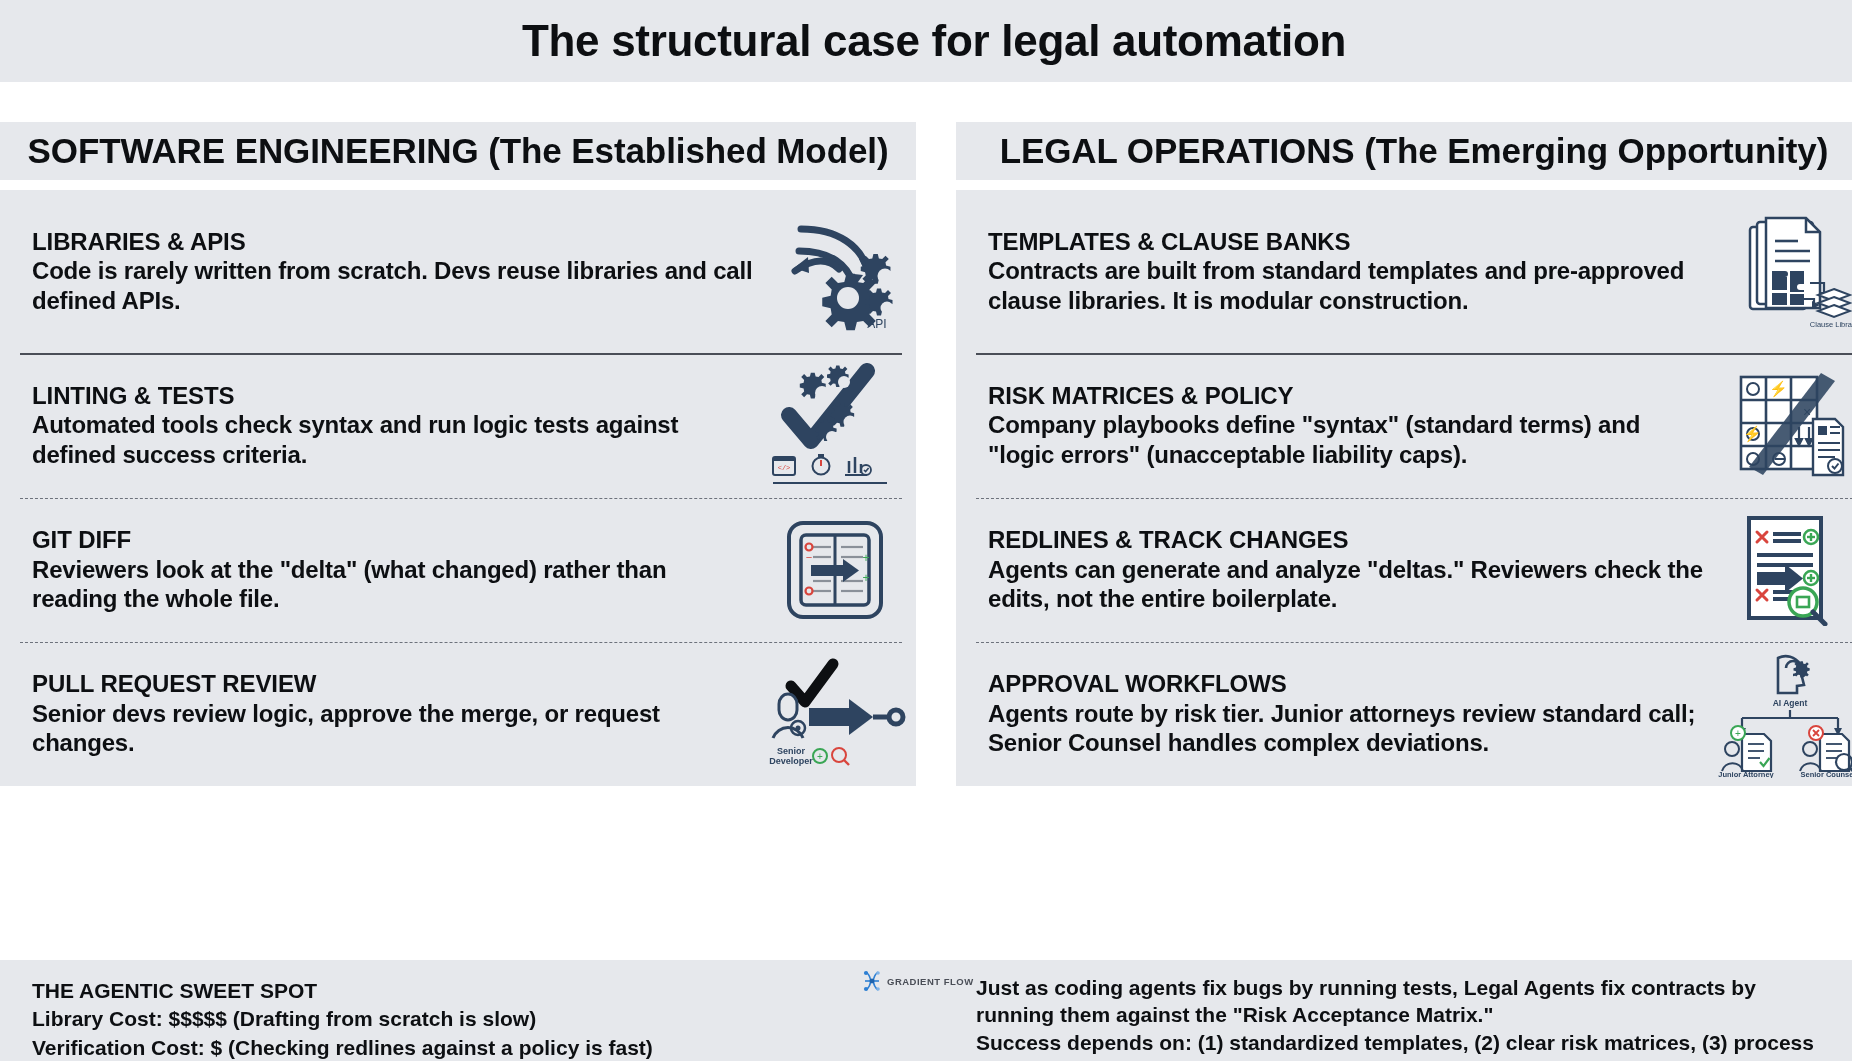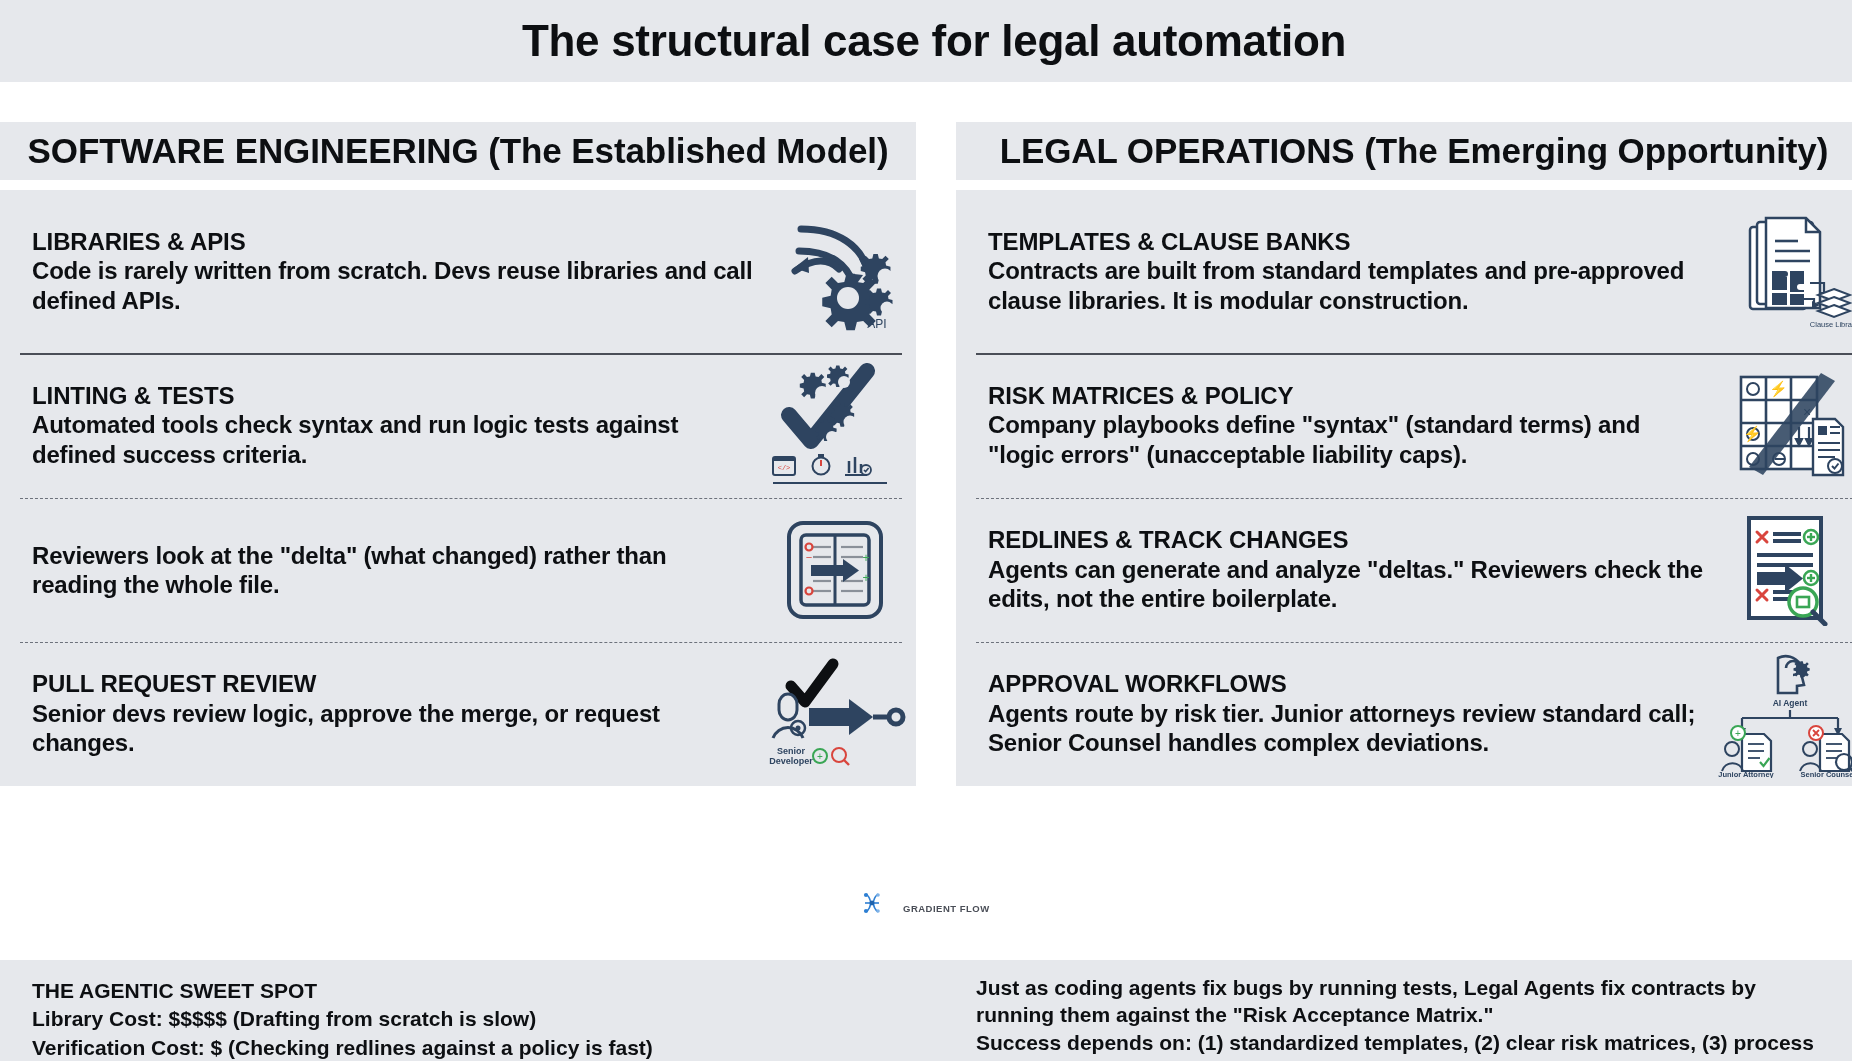--- a/index.html
+++ b/index.html
@@ -156,24 +156,24 @@
     font-weight: bold;
     line-height: 1.35;
     color: #0d0f12;
   }
   .footer-right .footer-line { line-height: 1.3; }
 
   
   .brand {
     position: absolute;
     left: 862px;
-    top: 892px;
+    top: 970px;
     display: flex;
-    align-items: flex-end;
-    gap: 21px;
+    align-items: center;
+    gap: 5px;
     z-index: 5;
   }
   .brand-text {
     font-size: 9.5px;
     font-weight: bold;
     letter-spacing: 0.5px;
     color: #4a4e57;
     white-space: nowrap;
   }
 
@@ -273,20 +273,21 @@
               <path d="M91 13 l1.6 1.6 3 -3.6" stroke="#2e4460" stroke-width="1.6" fill="none"></path>
             </g>
             <path d="M2 120 L116 120" stroke="#2e4460" stroke-width="2"></path>
           </svg>
         </div>
       </div>
 
       <div class="row row-3">
         <div class="divider dashed"></div>
         <div class="row-text">
+          <div class="row-title">GIT DIFF</div>
           <div class="row-desc">Reviewers look at the "delta" (what changed) rather than reading the whole file.</div>
         </div>
         <div class="row-icon">
           <svg width="100" height="102" viewBox="0 0 100 102">
             <rect x="4" y="4" width="92" height="94" rx="14" fill="none" stroke="#2e4460" stroke-width="4"></rect>
             <rect x="16" y="16" width="68" height="70" rx="5" fill="none" stroke="#2e4460" stroke-width="3.5"></rect>
             <line x1="50" y1="16" x2="50" y2="86" stroke="#2e4460" stroke-width="3"></line>
             <g stroke="#8a9099" stroke-width="2.2">
               <line x1="28" y1="28" x2="46" y2="28"></line>
               <line x1="28" y1="38" x2="46" y2="38"></line>

